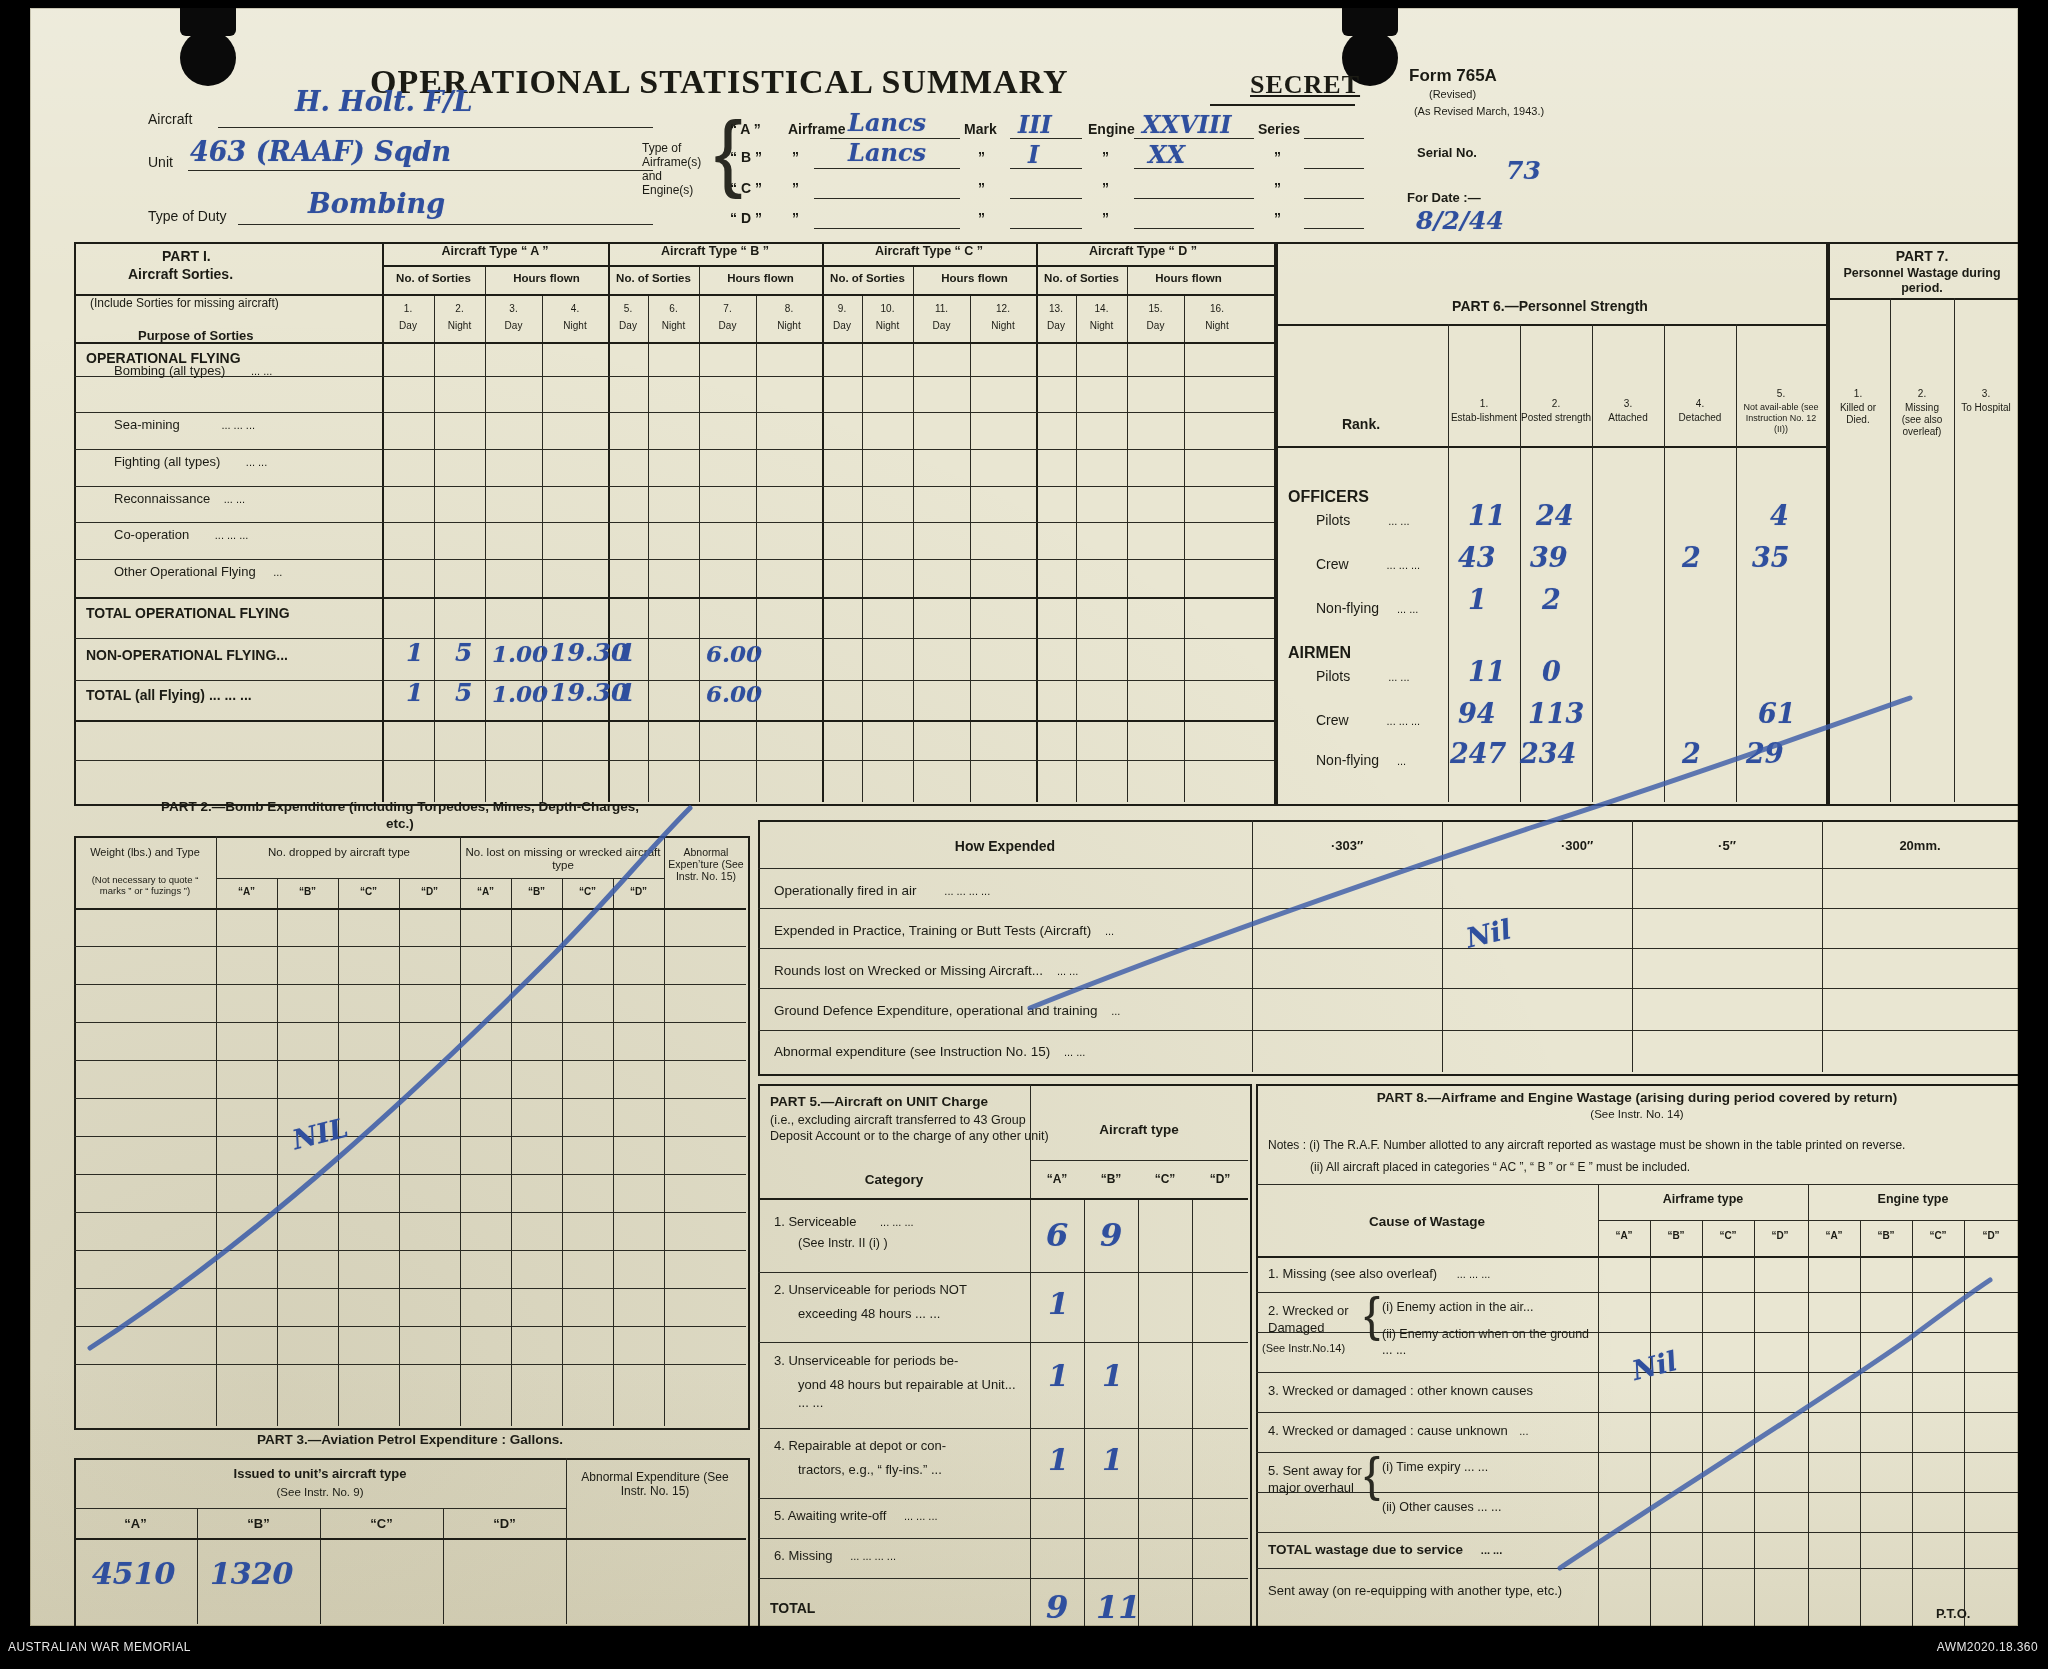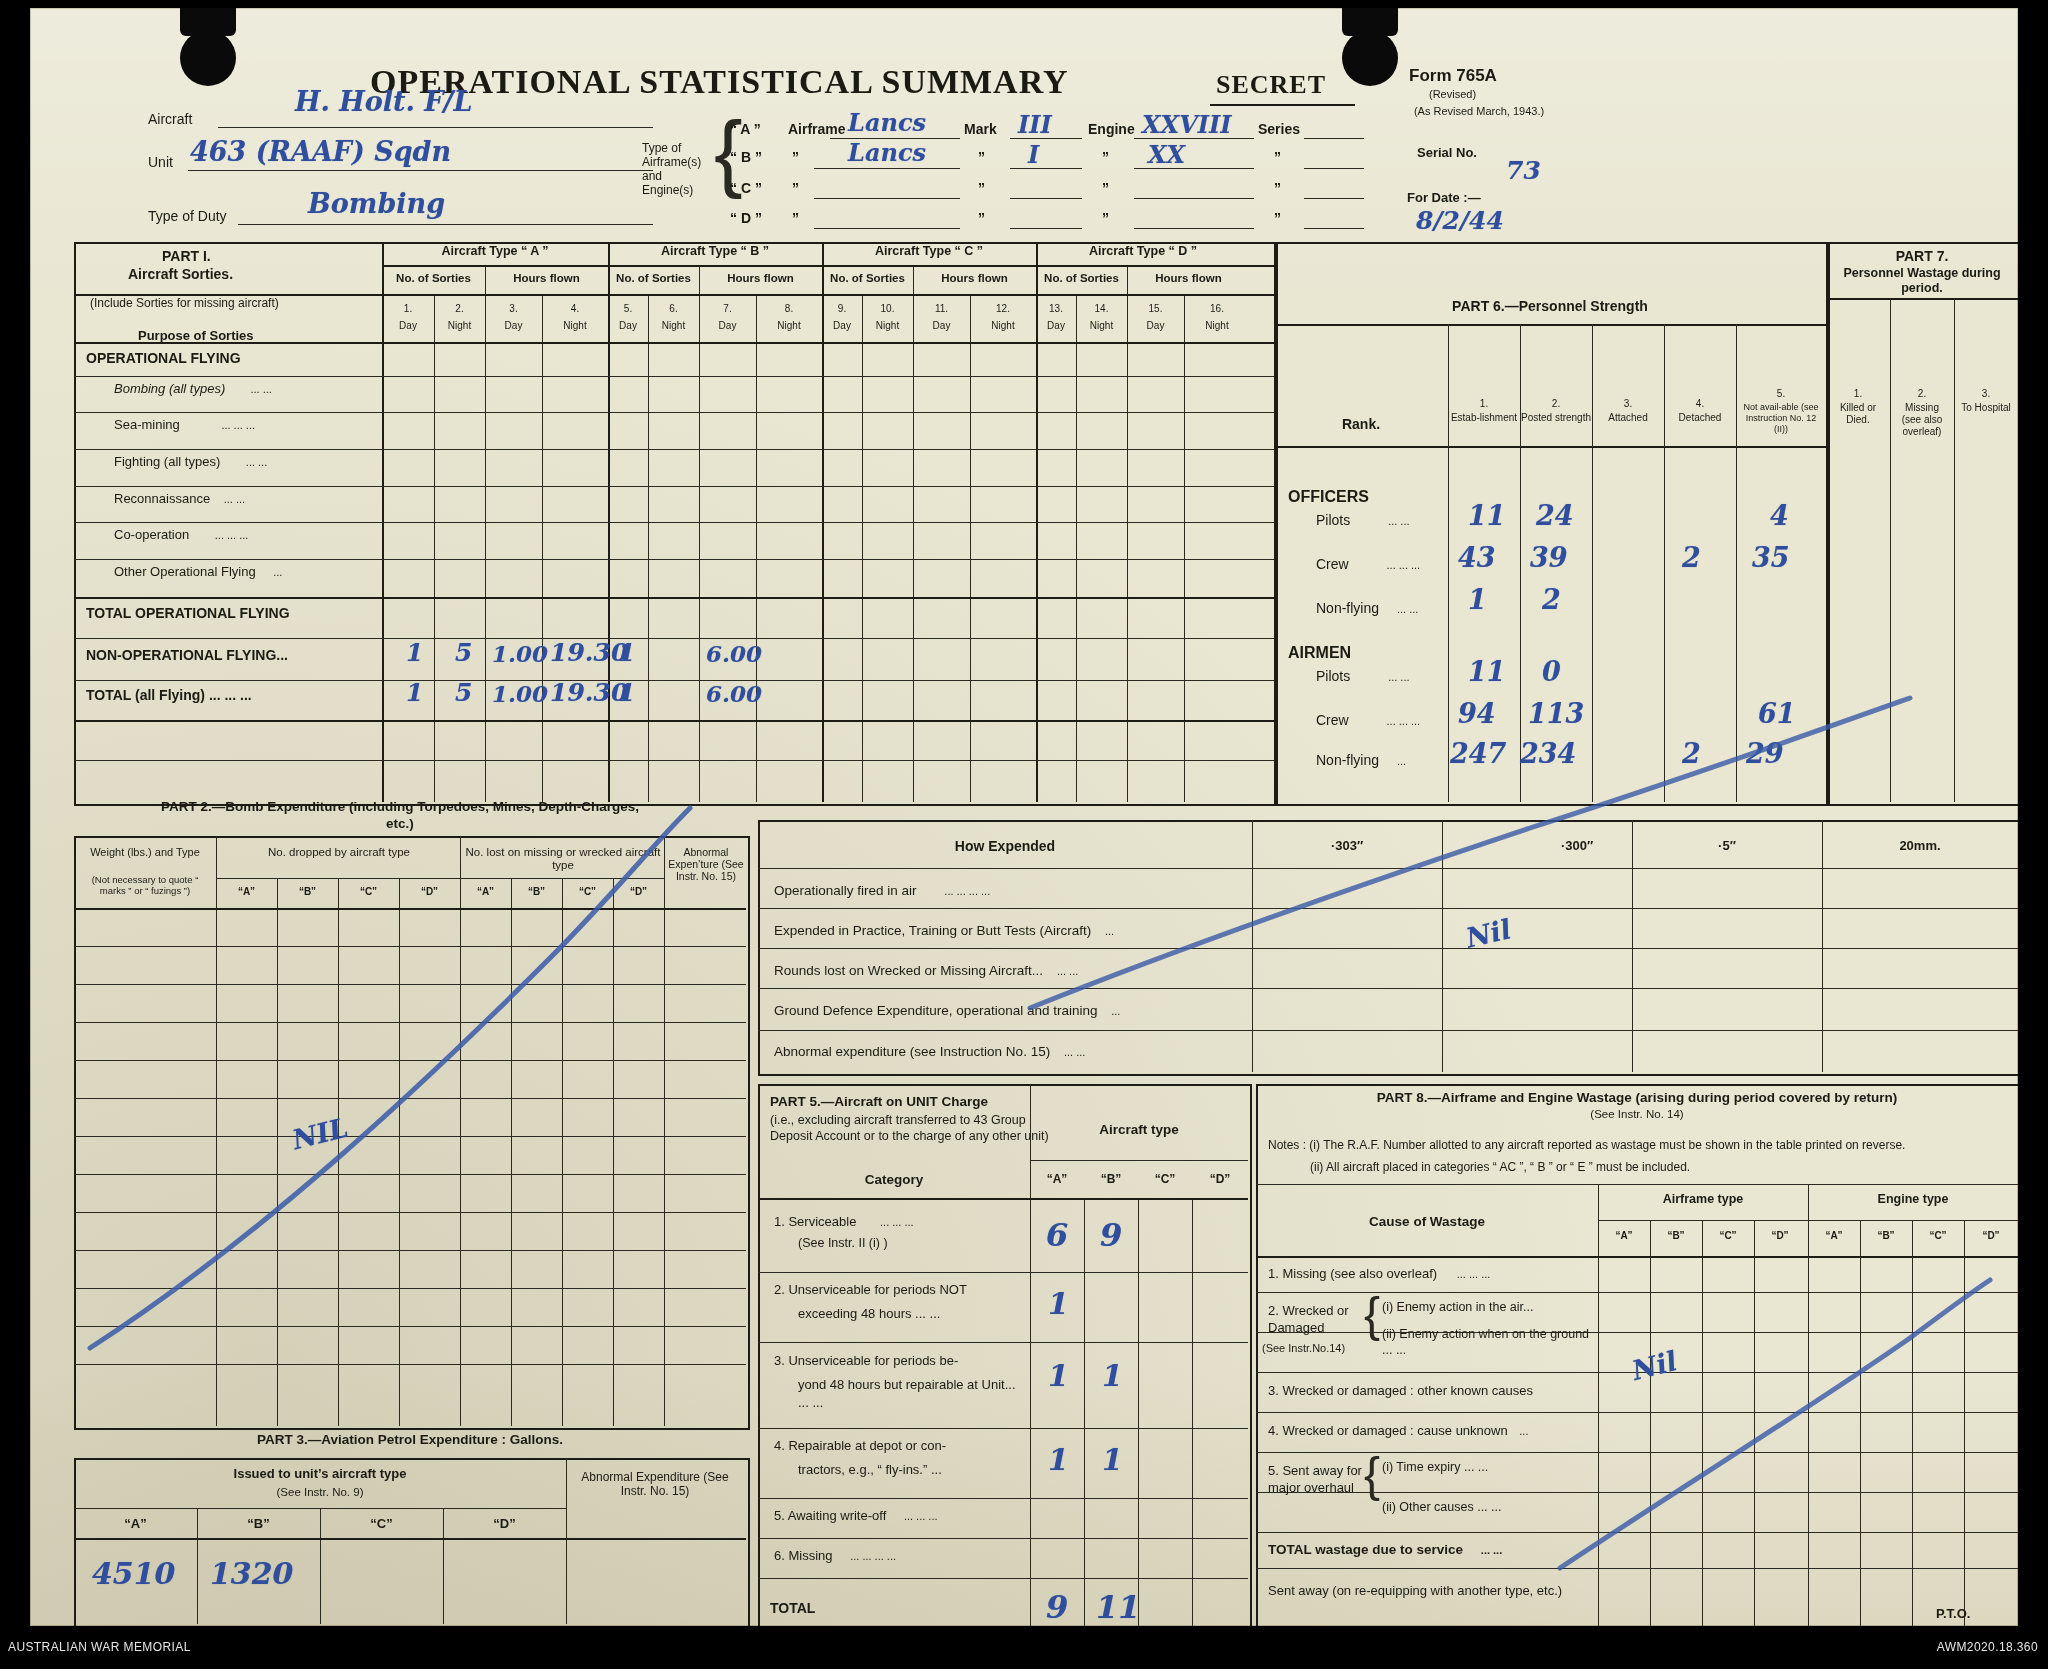--- a/index.html
+++ b/index.html
@@ -42,21 +42,21 @@
 
 <div id="sheet">
   <div class="paper-grain"></div>
 
   <div class="punch" style="left:150px;top:22px;"></div>
   <div class="punch tab" style="left:150px;top:0;"></div>
   <div class="punch" style="left:1312px;top:22px;"></div>
   <div class="punch tab" style="left:1312px;top:0;"></div>
 
   <div class="t b ctr" style="left:340px;top:55px;width:680px;font-family:'Liberation Serif',serif;font-size:34px;letter-spacing:1px;">OPERATIONAL STATISTICAL SUMMARY</div>
-  <div class="t b" style="left:1186px;top:62px;font-family:'Liberation Serif',serif;font-size:26px;letter-spacing:1px;">SECRET</div>
+  <div class="t b" style="left:1220px;top:62px;font-family:'Liberation Serif',serif;font-size:26px;letter-spacing:1px;text-decoration:underline;">SECRET</div>
   <div class="h2" style="left:1180px;top:96px;width:145px;"></div>
 
   <div class="t b" style="left:1379px;top:58px;font-size:17px;">Form 765A</div>
   <div class="t sm" style="left:1399px;top:80px;">(Revised)</div>
   <div class="t sm" style="left:1369px;top:97px;width:160px;text-align:center;white-space:normal;line-height:13px;">(As Revised March, 1943.)</div>
   <div class="t sm b" style="left:1387px;top:137px;font-size:13px;">Serial No.</div>
   <div class="t sm b" style="left:1377px;top:182px;font-size:13px;">For Date :—</div>
   <div class="ink" style="left:1476px;top:148px;font-size:25px;">73</div>
   <div class="ink" style="left:1386px;top:198px;font-size:25px;">8/2/44</div>
 
@@ -203,21 +203,21 @@
   <div class="t xs ctr" style="left:1006px;top:295px;width:40px;">13.</div>
   <div class="t xs ctr" style="left:1006px;top:312px;width:40px;">Day</div>
   <div class="t xs ctr" style="left:1046px;top:295px;width:51px;">14.</div>
   <div class="t xs ctr" style="left:1046px;top:312px;width:51px;">Night</div>
   <div class="t xs ctr" style="left:1097px;top:295px;width:57px;">15.</div>
   <div class="t xs ctr" style="left:1097px;top:312px;width:57px;">Day</div>
   <div class="t xs ctr" style="left:1154px;top:295px;width:66px;">16.</div>
   <div class="t xs ctr" style="left:1154px;top:312px;width:66px;">Night</div>
 
   <div class="t b" style="left:56px;top:342px;font-size:14px;">OPERATIONAL FLYING</div>
-  <div class="t" style="left:84px;top:373px;font-size:13px;font-style:italic;">
+  <div class="t" style="left:84px;top:355px;font-size:13px;">
     <span>Bombing (all types)</span>
     <span class="sm" style="margin-left:22px;">...   ...</span>
   </div>
   <div class="t" style="left:84px;top:409px;font-size:13px;">
     <span>Sea-mining</span>
     <span class="sm" style="margin-left:38px;">...    ...    ...</span>
   </div>
   <div class="t" style="left:84px;top:446px;font-size:13px;">
     <span>Fighting (all types)</span>
     <span class="sm" style="margin-left:22px;">...   ...</span>

